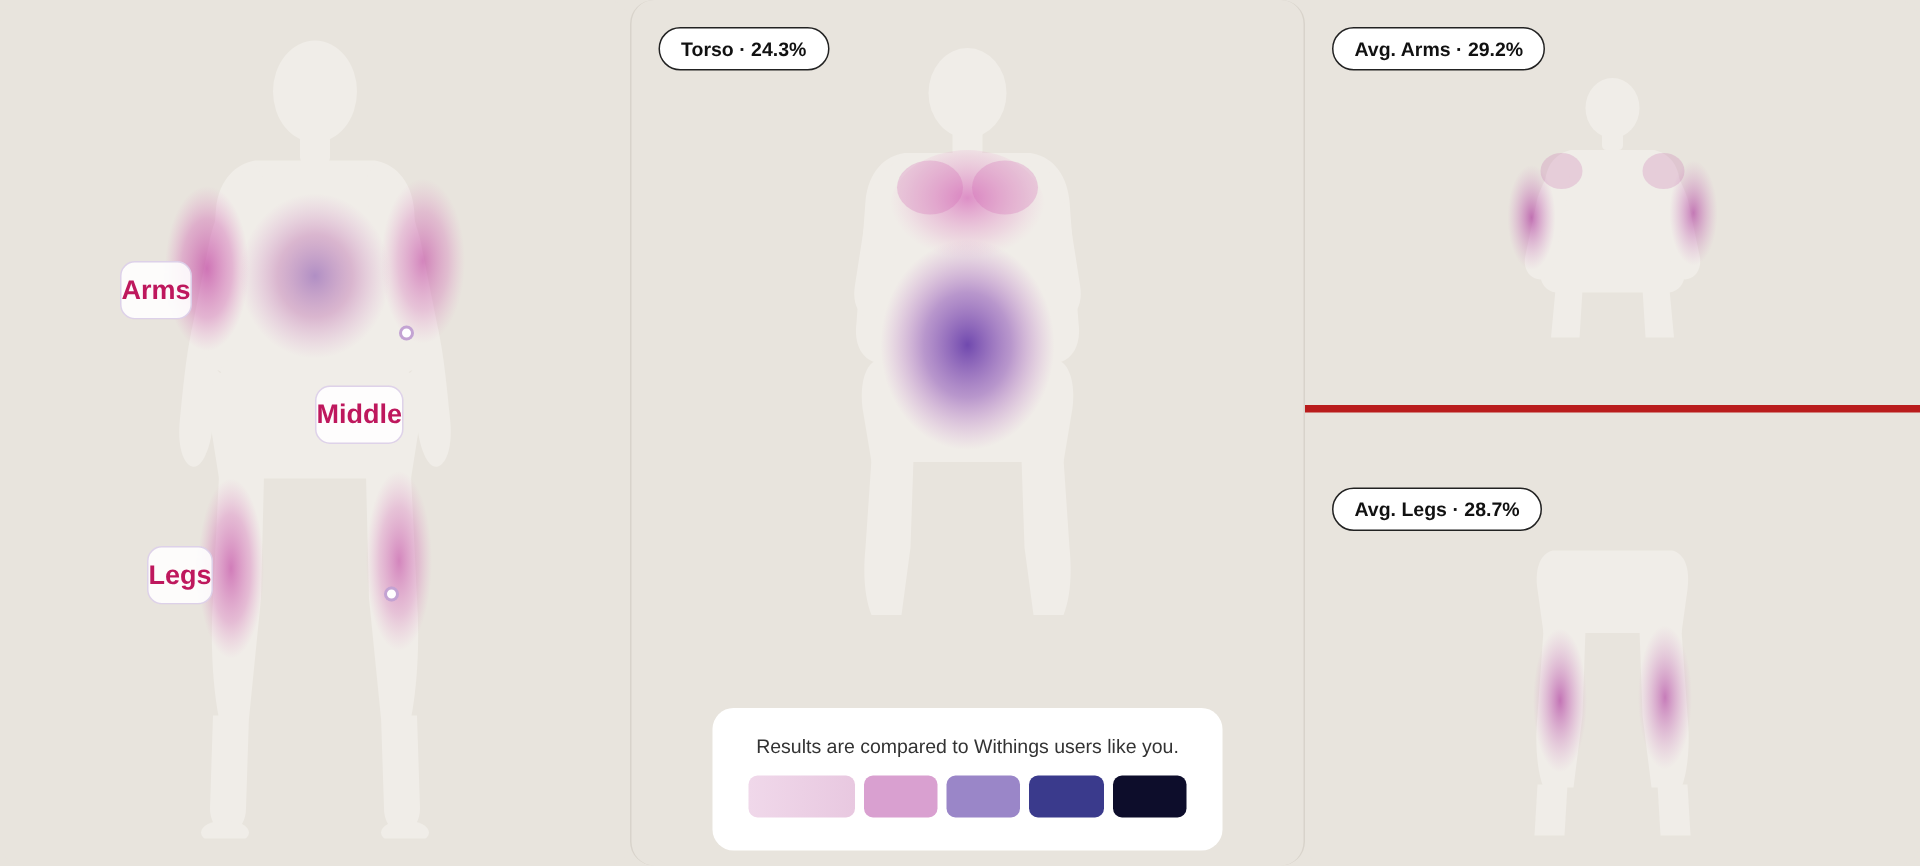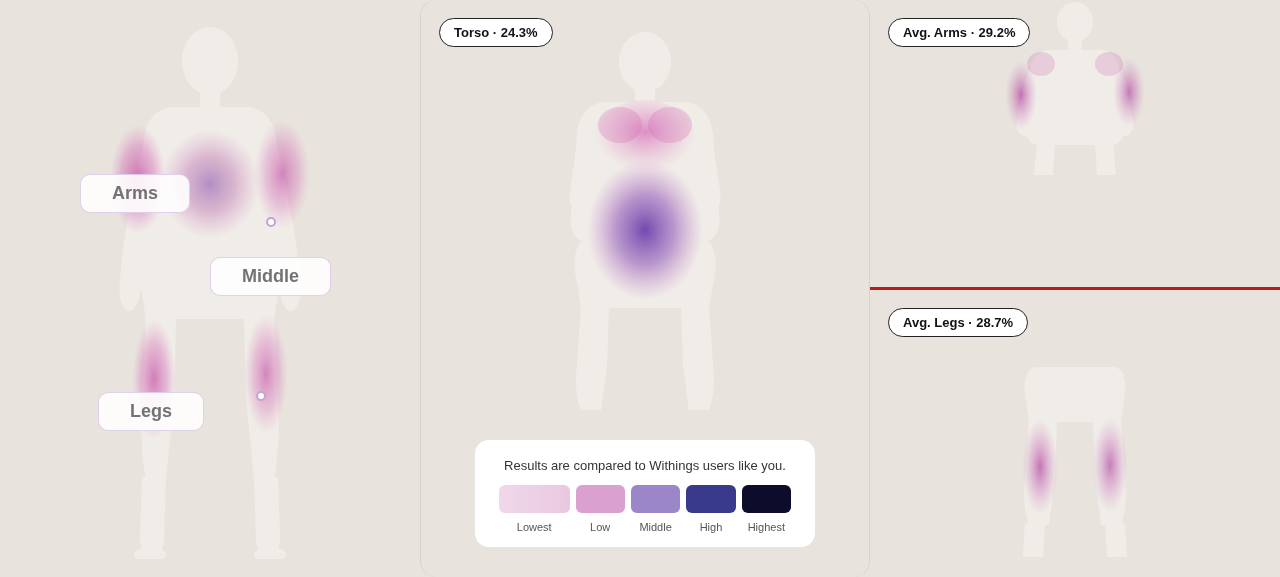--- a/index.html
+++ b/index.html
@@ -11,20 +11,21 @@
       display: flex;
       align-items: stretch;
       overflow: hidden;
     }
 
     .panel {
       background: #e8e4dd;
       border-radius: 16px;
       position: relative;
       overflow: hidden;
+      gap: 32px;
     }
 
     
     .panel-left {
       width: 420px;
       flex-shrink: 0;
       display: flex;
       align-items: center;
       justify-content: center;
     }
@@ -46,23 +47,23 @@
       width: 410px;
       flex-shrink: 0;
       display: flex;
       flex-direction: column;
     }
 
     .panel-right-top {
       flex: 1;
       position: relative;
       display: flex;
-      align-items: flex-start;
+      align-items: flex-end;
       justify-content: center;
-      border-bottom: 3px solid #b91c1c;
+      border-bottom: 5px solid #b91c1c;
     }
 
     .panel-right-bottom {
       flex: 1;
       position: relative;
       display: flex;
       align-items: flex-end;
       justify-content: center;
     }
 
@@ -102,41 +103,40 @@
       width: 100%; height: 100%;
       pointer-events: none;
     }
 
     
     .body-label {
       position: absolute;
       background: rgba(255,255,255,0.88);
       border: 1.5px solid rgba(200,180,220,0.6);
       border-radius: 10px;
-      padding: 8px 31px;
+      padding: 8px 0;
       font-size: 18px;
       font-weight: 600;
-      color: #737373;
+      color: #be185d;
       backdrop-filter: blur(4px);
     }
 
     .label-arms {
       top: 155px;
       left: 10px;
     }
 
     .label-torso {
       top: 238px;
       left: 140px;
     }
 
     .label-legs {
       top: 345px;
       left: 28px;
-      margin-top: 28px;
     }
 
     .dot {
       position: absolute;
       width: 10px;
       height: 10px;
       background: white;
       border: 2px solid rgba(180,140,200,0.8);
       border-radius: 50%;
       z-index: 5;
@@ -330,27 +330,20 @@
   </div>
 
   <div class="legend-box">
     <div class="legend-title">Results are compared to Withings users like you.</div>
     <div class="legend-swatches">
       <div class="swatch" style="width:80px; background: linear-gradient(to right, #f0d8ea, #e8c8e0);"></div>
       <div class="swatch" style="width:56px; background: #d9a0d0;"></div>
       <div class="swatch" style="width:56px; background: #9a86c8;"></div>
       <div class="swatch" style="width:56px; background: #3a3a8c;"></div>
       <div class="swatch" style="width:56px; background: #0d0d2b;"></div>
-    </div>
-    <div class="legend-labels">
-      <div class="legend-label" style="width:80px">Lowest</div>
-      <div class="legend-label" style="width:56px">Low</div>
-      <div class="legend-label" style="width:56px">Middle</div>
-      <div class="legend-label" style="width:56px">High</div>
-      <div class="legend-label" style="width:56px">Highest</div>
     </div>
   </div>
 </div>
 
 <div class="panel panel-right">
 
   <div class="panel-right-top">
     <div class="badge">Avg. Arms · 29.2%</div>
     <div class="right-body-wrap">
       <svg width="200" height="220" viewBox="0 0 200 220" xmlns="http://www.w3.org/2000/svg">

